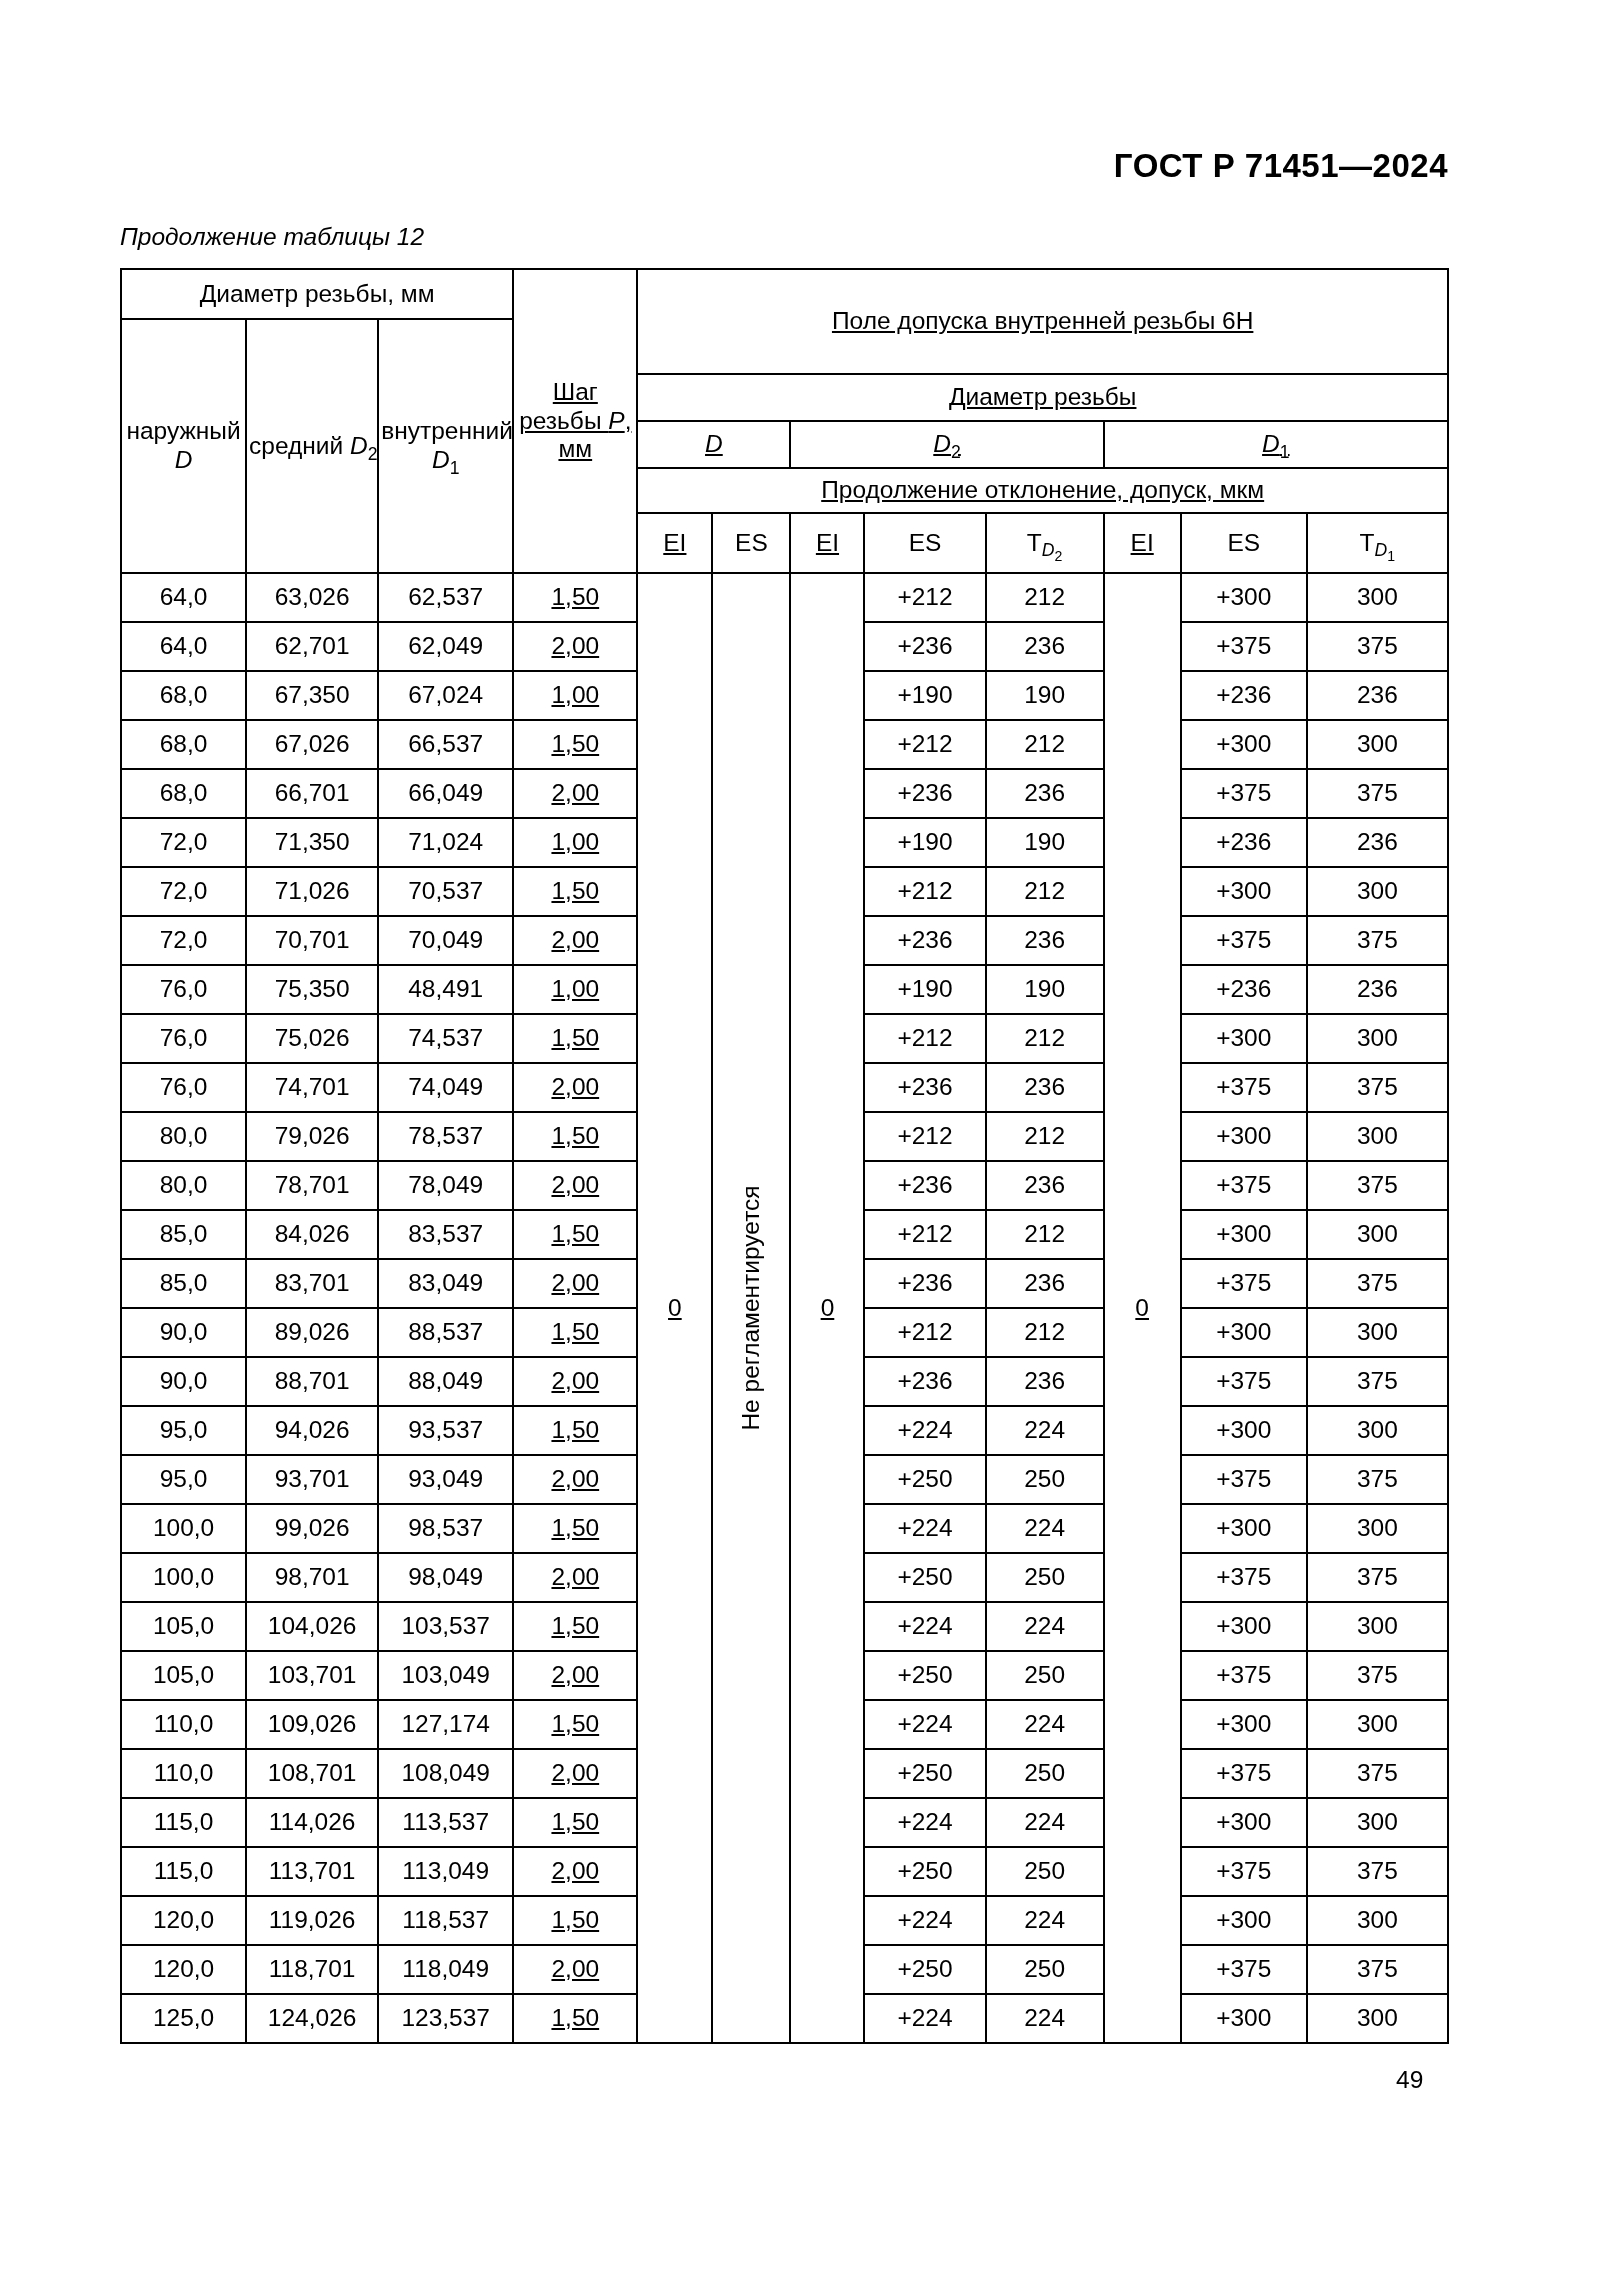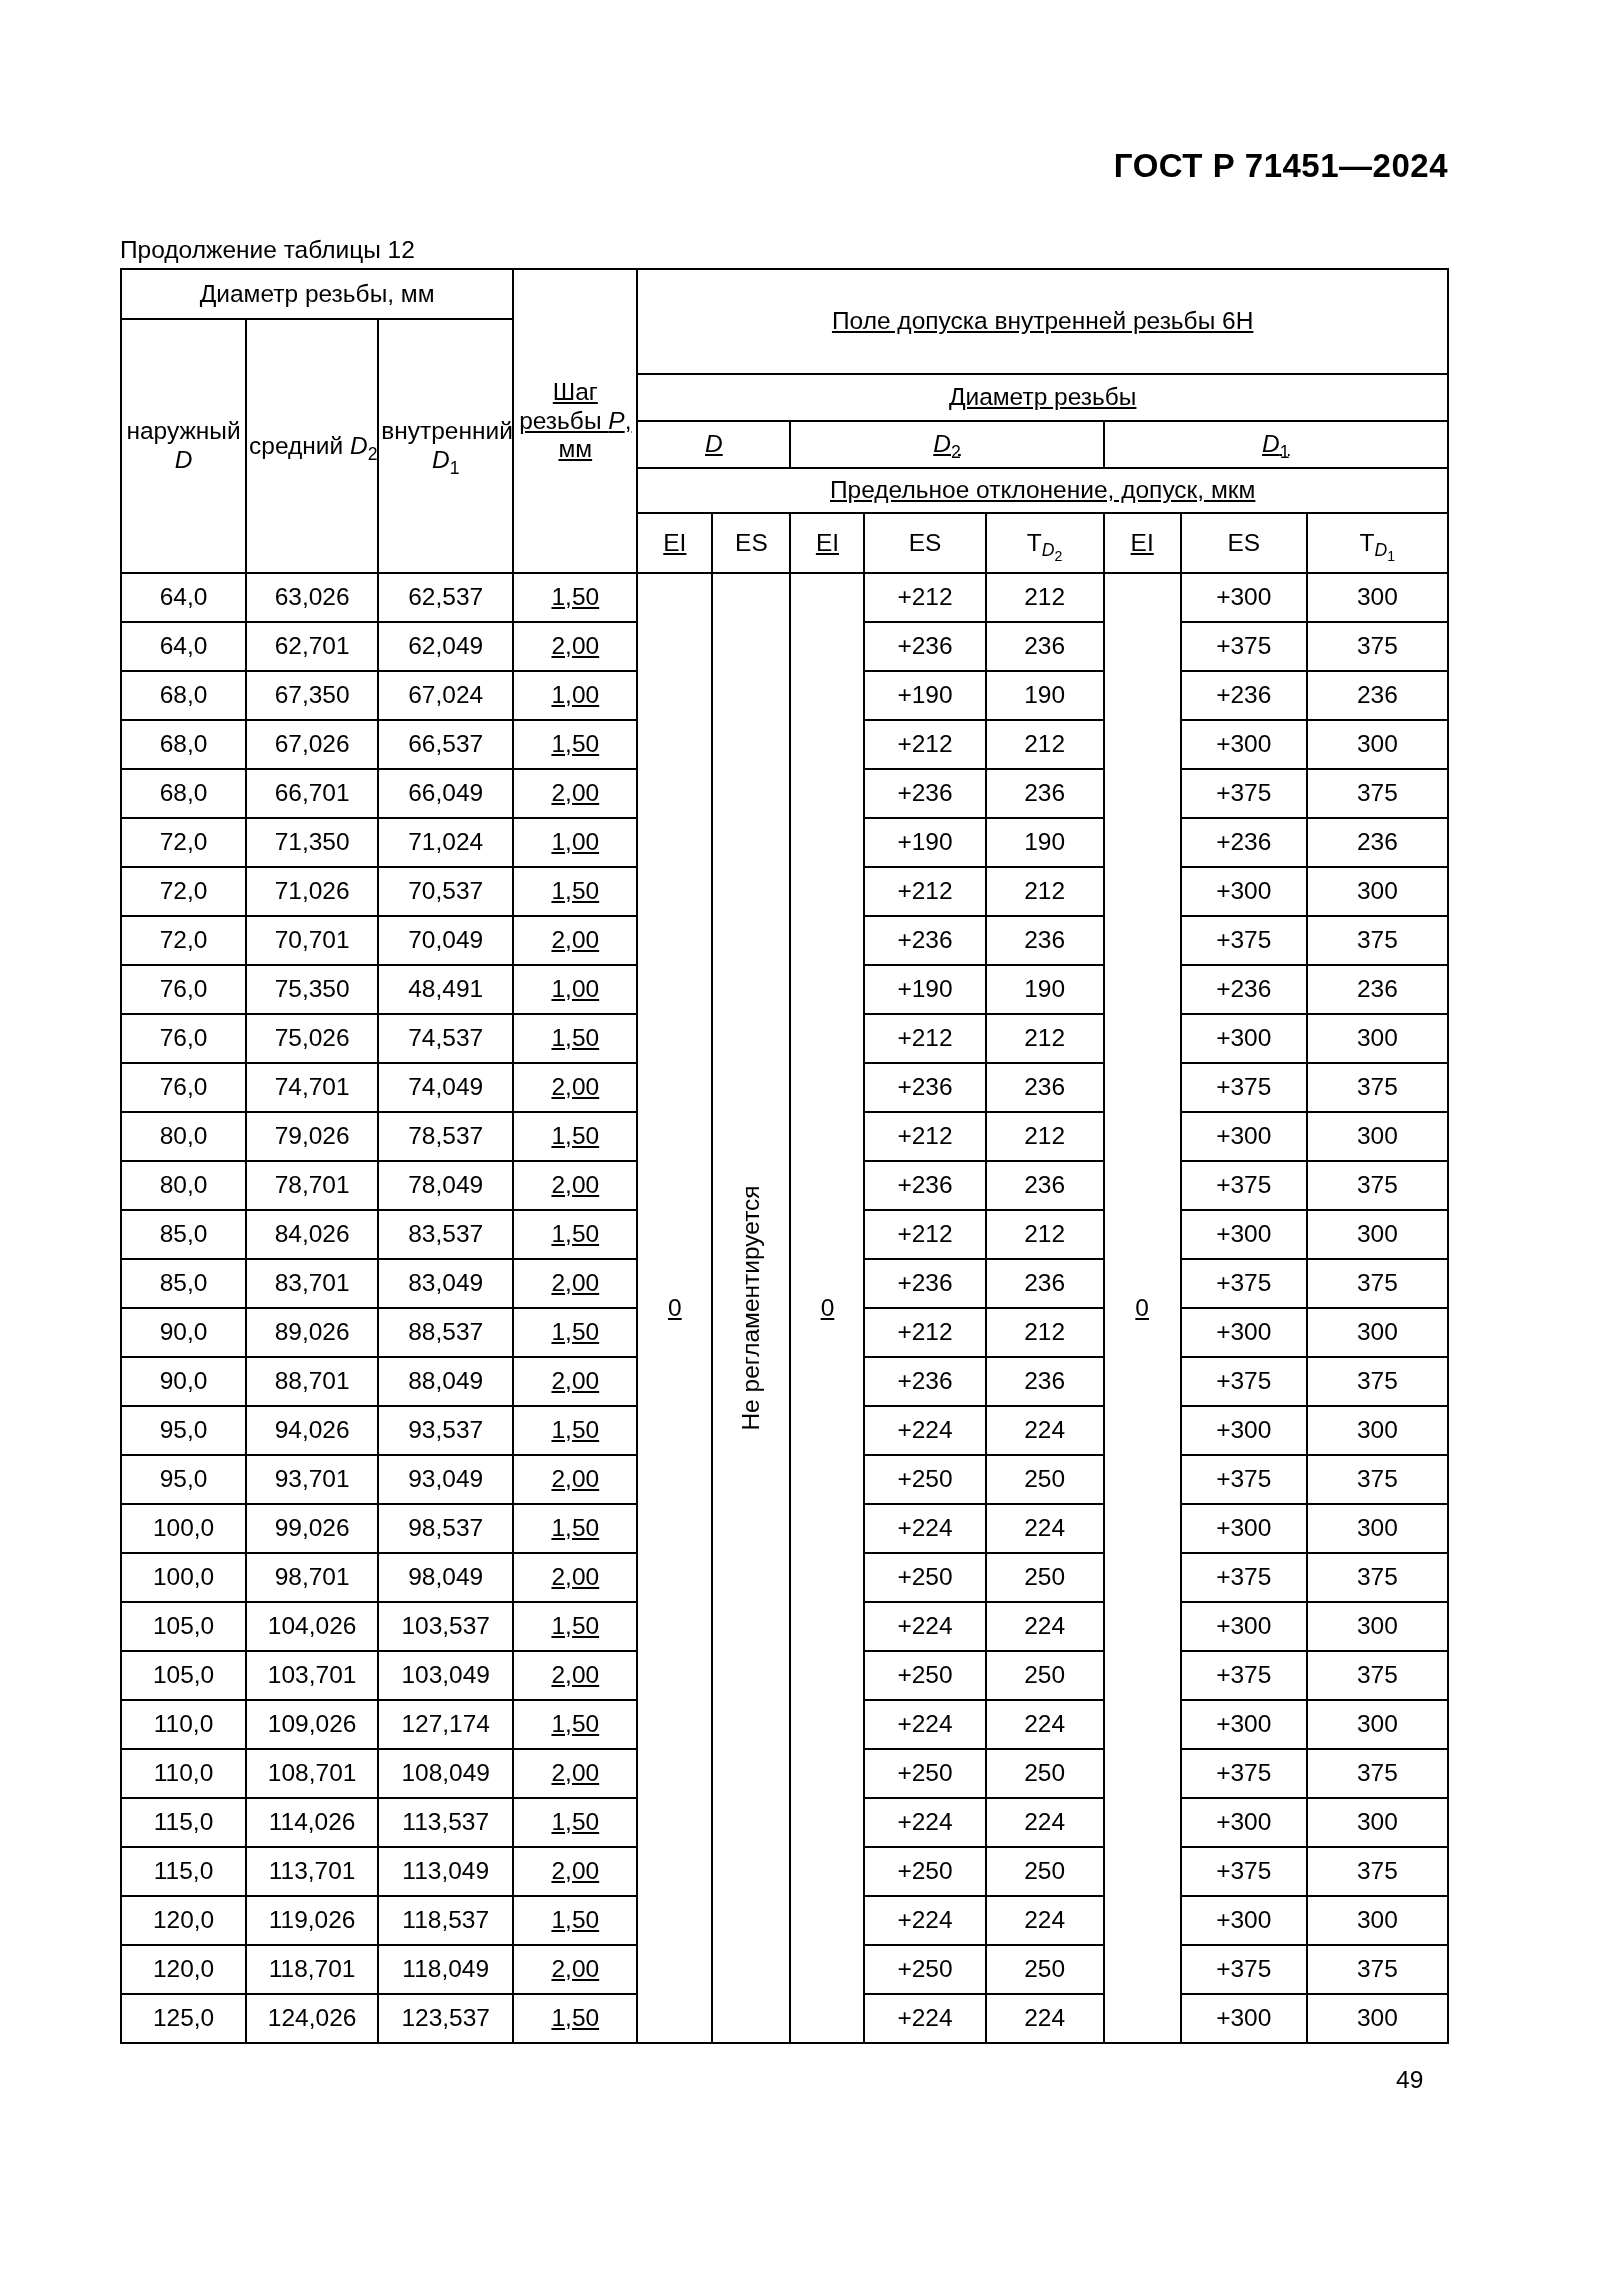--- a/index.html
+++ b/index.html
@@ -1,18 +1,18 @@
 <!DOCTYPE html>
 <html><head>
 <meta charset="utf-8">
 <style>
   html,body{margin:0;padding:0;background:#fff;}
   body{width:1621px;height:2293px;position:relative;font-family:"Liberation Sans",sans-serif;color:#000;}
   .std-ref{position:absolute;top:147px;right:173px;font-size:33px;font-weight:bold;letter-spacing:0.5px;}
-  .caption{position:absolute;top:236px;left:120px;font-size:24.5px;}
+  .caption{position:absolute;top:223px;left:120px;font-size:24.5px;font-style:italic;}
   .pageno{position:absolute;top:2066px;left:1396px;font-size:24.5px;}
   table.gost{position:absolute;top:268px;left:120px;width:1329px;border-collapse:collapse;table-layout:fixed;border:2.9px solid #000;}
   table.gost td{border:2px solid #000;padding:0 2px;text-align:center;vertical-align:middle;font-size:24.5px;line-height:1.18;overflow:hidden;}
   .nw{white-space:nowrap;}
   .bl3{border-left-width:2.9px !important;text-decoration:underline;}
   .bt3{border-top-width:2.9px !important;}
   tr.gs td{border-top-width:2.9px;}
   thead tr.hr1{height:50px;}
   thead tr.hr2{height:55px;}
   thead tr.hr3{height:47px;}
@@ -70,21 +70,21 @@
     </tr>
     <tr class="hr3">
       <td colspan="8" class="bt3 bl3 nw">Диаметр резьбы</td>
     </tr>
     <tr class="hr4">
       <td colspan="2" class="bl3"><i>D</i></td>
       <td colspan="3" class="bl3"><i>D</i><sub class="s1">2</sub></td>
       <td colspan="3" class="bl3"><i>D</i><sub class="s1">1</sub></td>
     </tr>
     <tr class="hr5">
-      <td colspan="8" class="bl3 nw">Предельное отклонение, допуск, мкм</td>
+      <td colspan="8" class="bl3 nw">Продолжение отклонение, допуск, мкм</td>
     </tr>
     <tr class="hr6">
       <td class="bt3 bl3">EI</td>
       <td class="bt3">ES</td>
       <td class="bt3 bl3">EI</td>
       <td class="bt3">ES</td>
       <td class="bt3"><span>T</span><sub class="s1"><i>D</i><sub class="s2">2</sub></sub></td>
       <td class="bt3 bl3">EI</td>
       <td class="bt3">ES</td>
       <td class="bt3"><span>T</span><sub class="s1"><i>D</i><sub class="s2">1</sub></sub></td>

